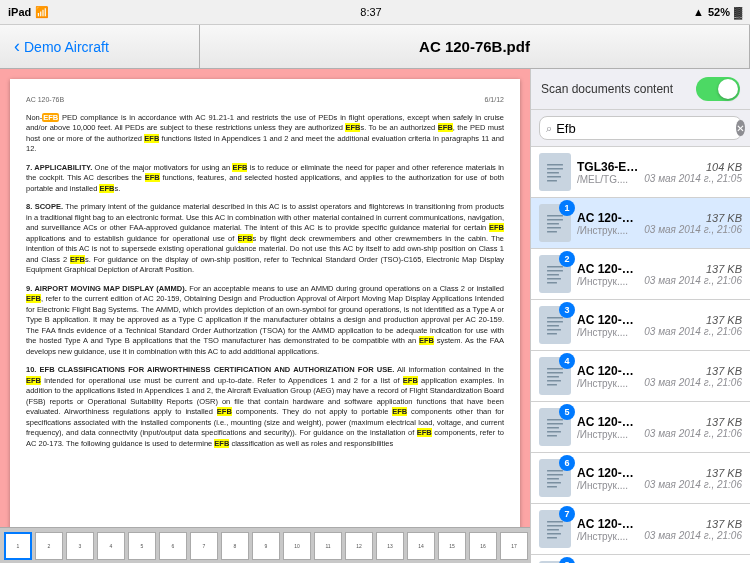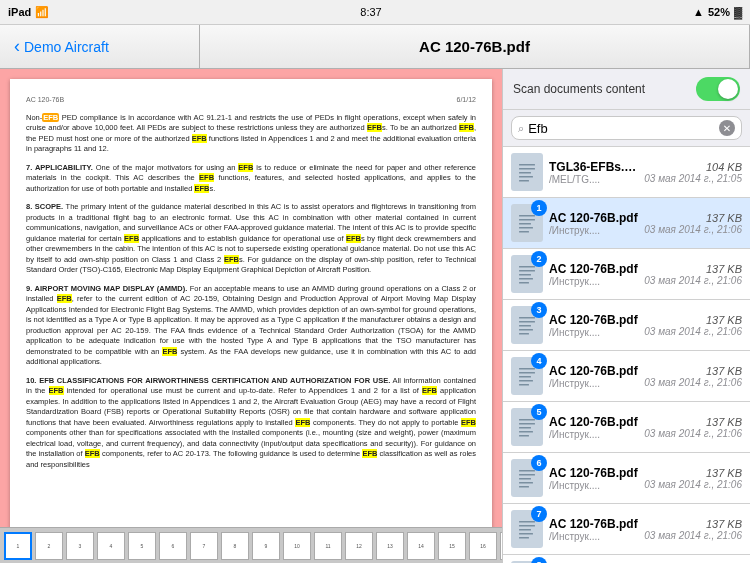--- a/index.html
+++ b/index.html
@@ -148,21 +148,21 @@
       font-size: 6px;
       color: #555;
       flex-shrink: 0;
     }
     .thumb-item.active {
       border: 2px solid #007aff;
     }
 
     
     .search-panel {
-      width: 248px;
+      width: 220px;
       background: #14532d;
       border-left: 1px solid #c8c8c8;
       display: flex;
       flex-direction: column;
     }
     .scan-row {
       display: flex;
       align-items: center;
       justify-content: space-between;
       padding: 8px 10px;

